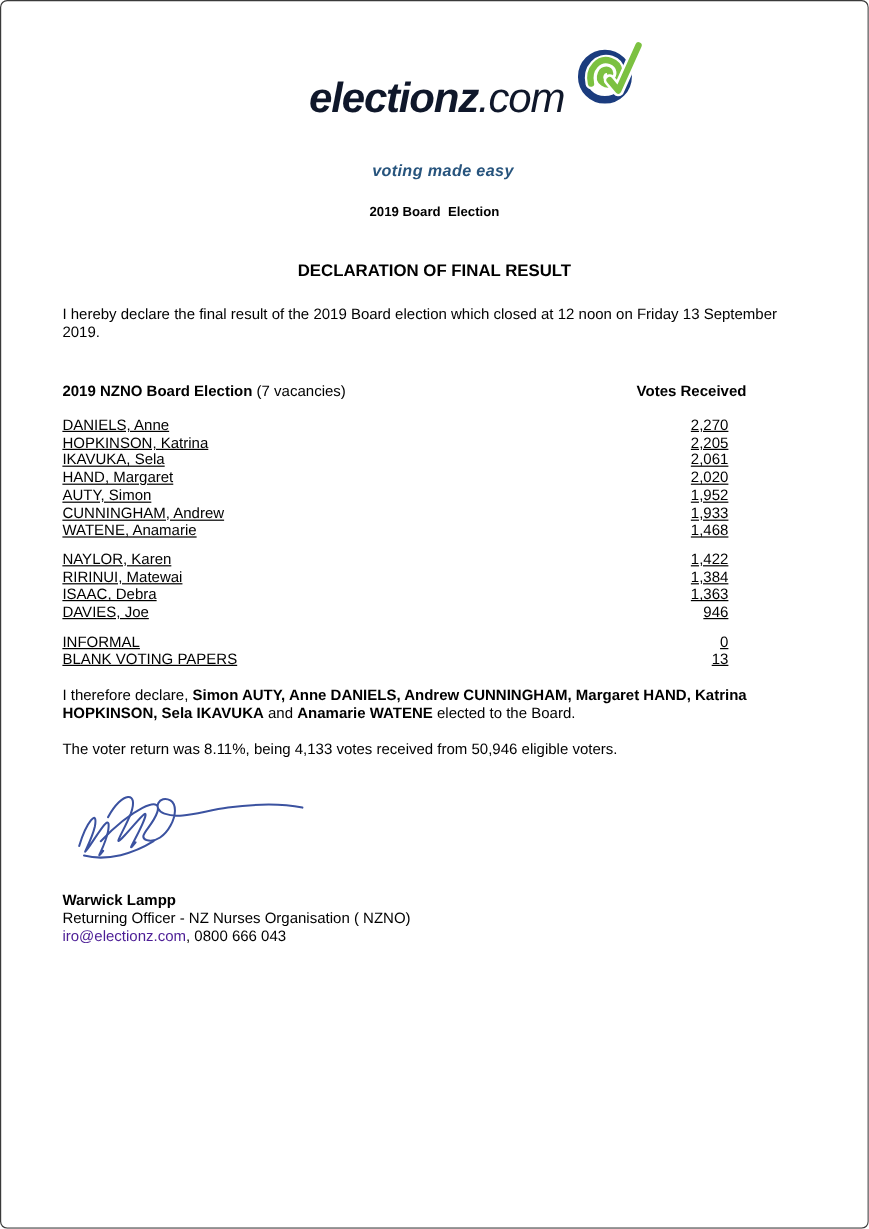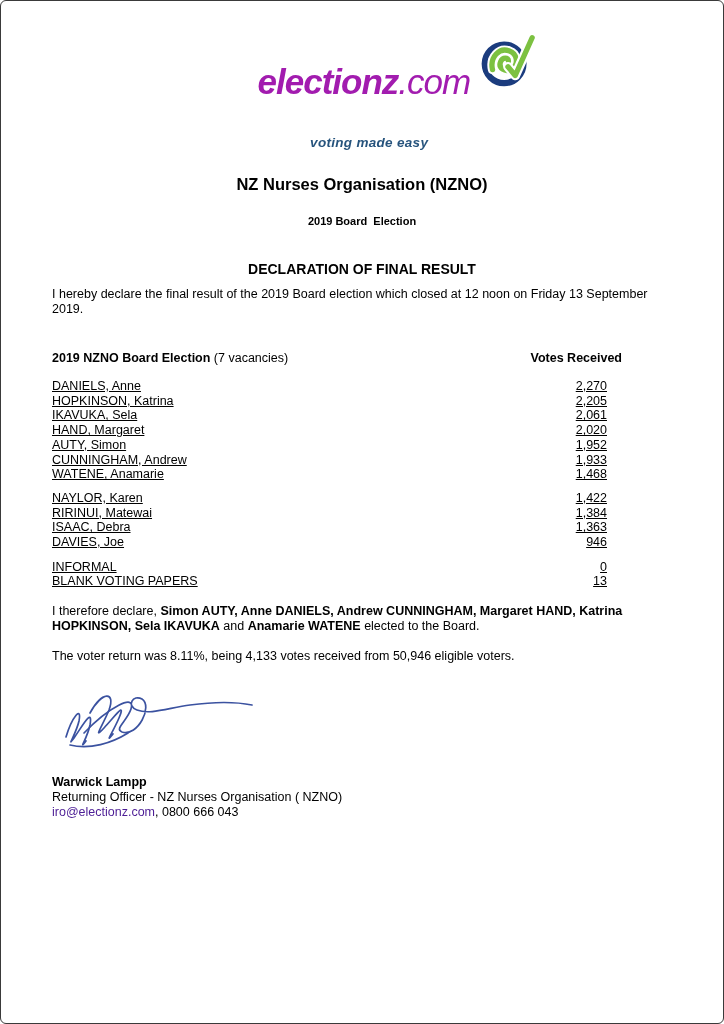--- a/index.html
+++ b/index.html
@@ -49,21 +49,21 @@
 
   
   .h-center { text-align: center; font-weight: bold; white-space: pre; }
   .h-org      { margin-top: 25px; font-size: 16.5px; }
   .h-election { margin-top: 21px; font-size: 11px; }
   .h-decl     { margin-top: 34px; font-size: 14px; }
 
   
   .content { margin-left: 51px; font-size: 12.5px; line-height: 15px; }
   .para  { width: 612px; }
-  .para1 { margin-top: 10px; }
+  .para1 { margin-top: 22px; }
 
   .tbl-head {
     margin-top: 34px;
     width: 570px;
     display: flex;
     justify-content: space-between;
   }
   .tbl-title-bold, .votes-header { font-weight: bold; }
   .tbl-title { white-space: pre; }
 
@@ -91,35 +91,34 @@
     cursor: pointer;
   }
 </style>
 </head>
 <body>
 
 <div class="page">
 
   <div class="logo-wrap">
     <div class="logo-text">
-      <div class="logo-main" style="color:#a21caf;">
+      <div class="logo-main" style="color:#0f172a;">
         <span class="logo-brand">electionz</span><span class="logo-suffix">.com</span>
       </div>
       <div class="logo-tagline" style="color:#27547d;">voting made easy</div>
     </div>
     <svg class="logo-icon" width="58" height="60" viewBox="0 0 60 62" fill="none">
       <circle cx="27" cy="35" r="20" stroke="#1b3c7e" stroke-width="6.5"></circle>
       <path d="M 15 41 C 12 28 22 18 32 21.5 C 41 24.5 42.5 36 34.5 40.5 C 28 44 20.5 39.5 23.5 32.5 C 25.5 27.8 31.5 28.2 31.5 32" stroke="#ffffff" stroke-width="9.5" stroke-linecap="round" fill="none"></path>
       <path d="M 15 41 C 12 28 22 18 32 21.5 C 41 24.5 42.5 36 34.5 40.5 C 28 44 20.5 39.5 23.5 32.5 C 25.5 27.8 31.5 28.2 31.5 32" stroke="#7cc141" stroke-width="5.5" stroke-linecap="round" fill="none"></path>
       <path d="M 31 38 L 38.5 47 L 56 8" stroke="#ffffff" stroke-width="10" stroke-linecap="round" stroke-linejoin="round" fill="none"></path>
       <path d="M 31 38 L 38.5 47 L 56 8" stroke="#7cc141" stroke-width="5.5" stroke-linecap="round" stroke-linejoin="round" fill="none"></path>
     </svg>
   </div>
 
-  <div class="h-center h-org">NZ Nurses Organisation (NZNO)</div>
   <div class="h-center h-election">2019 Board  Election</div>
   <div class="h-center h-decl">DECLARATION OF FINAL RESULT</div>
 
   <div class="content">
 
     <p class="para para1">I hereby declare the final result of the 2019 Board election which closed at 12 noon on Friday 13 September 2019.</p>
 
     <div class="tbl-head">
       <span class="tbl-title"><span class="tbl-title-bold">2019 NZNO Board Election</span><span> (7 vacancies)</span></span>
       <span class="votes-header">Votes Received</span>

